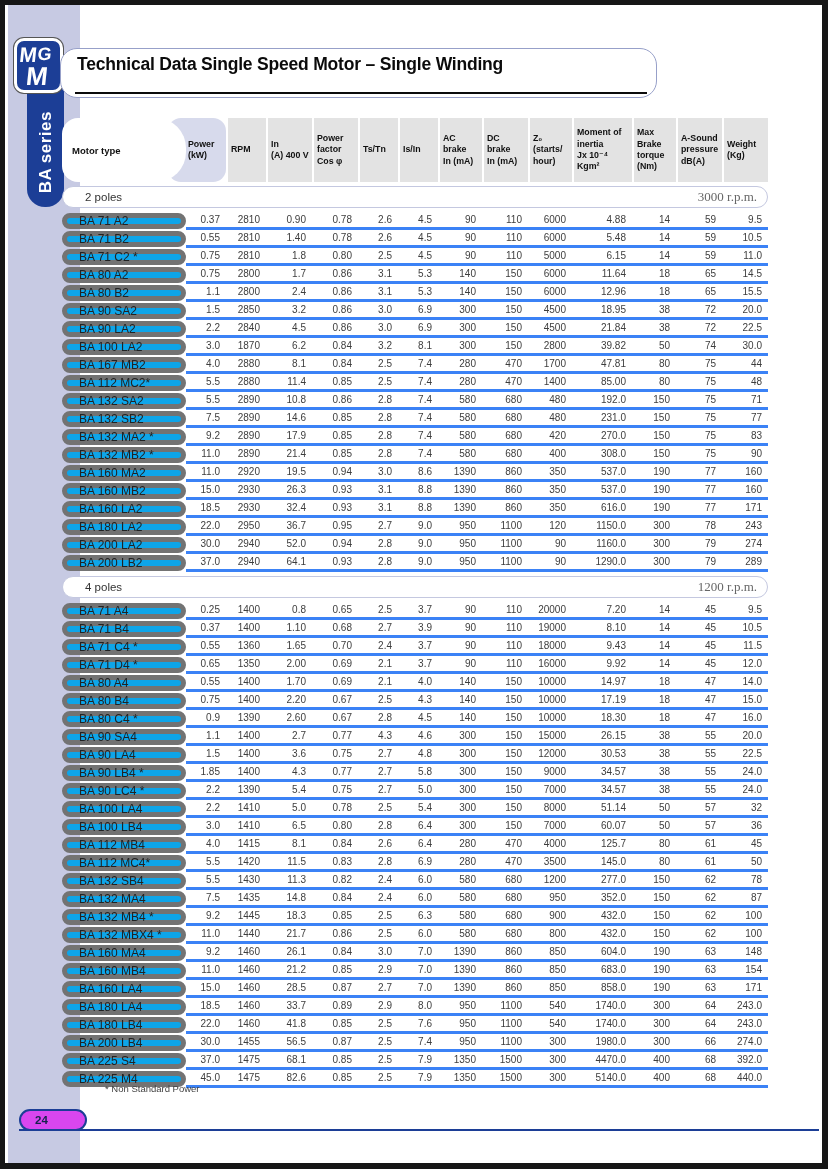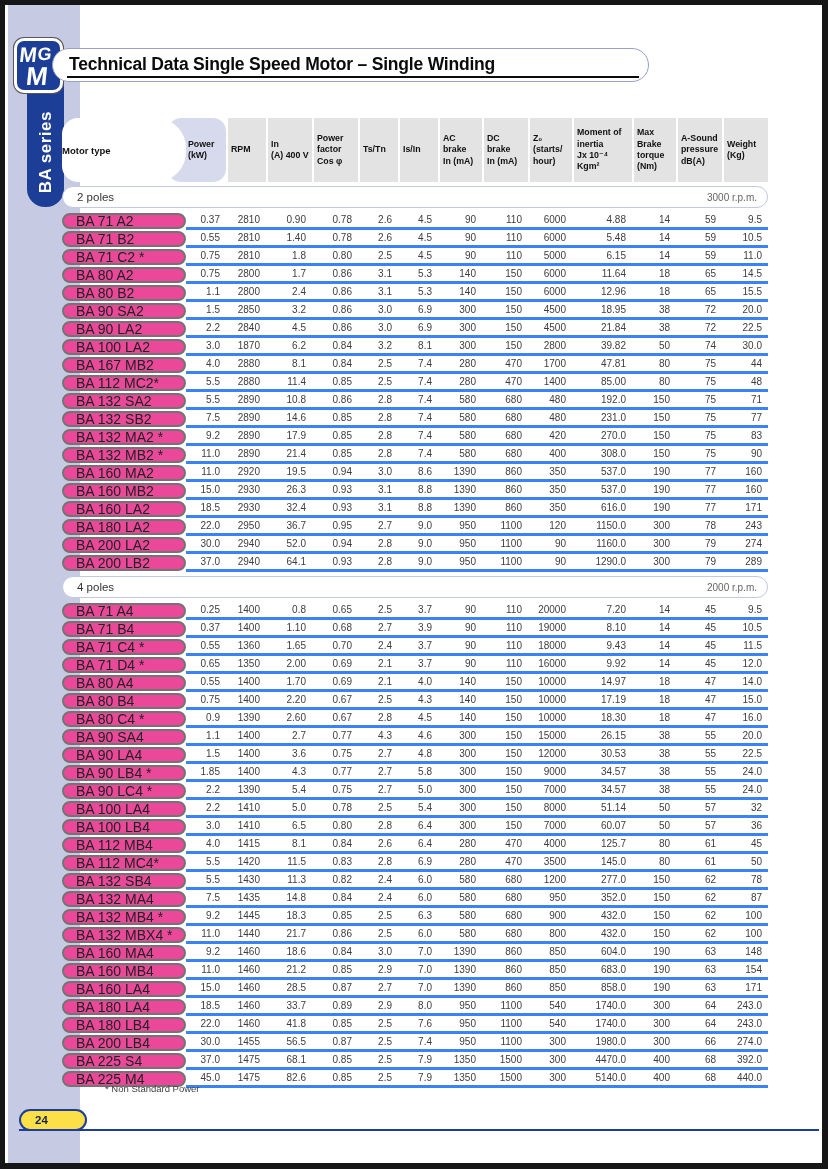--- a/index.html
+++ b/index.html
@@ -4,42 +4,42 @@
 <style>
   * { box-sizing: border-box; }
   body { margin:0; font-family:"Liberation Sans","DejaVu Sans",sans-serif; }
   .frame { position:relative; width:828px; height:1169px; background:#161616; overflow:hidden; }
   .page { position:absolute; left:5px; top:5px; width:817px; height:1158px; background:#ffffff; overflow:hidden; }
   .band { position:absolute; left:3px; top:0; width:72px; height:100%; background:#c7cae3; }
   .ribbon { position:absolute; left:22px; top:34px; width:37px; height:168px; background:#1c3e96; border-radius:18px; }
   .series { position:absolute; left:50%; bottom:14px; transform:translateX(-50%) rotate(180deg); writing-mode:vertical-rl; color:#fff; font-weight:bold; font-size:17px; letter-spacing:0.5px; white-space:nowrap; }
   .logo { position:absolute; left:9px; top:33px; width:49px; height:55px; background:#1c3e96; border:3px solid #fff; border-radius:10px; box-shadow:0 0 0 1px #555; }
   .logo svg { display:block; }
-  .title-pill { position:absolute; left:47px; top:43px; width:597px; height:34px; border:1px solid #97a0c9; border-radius:17px; background:#fff; }
+  .title-pill { position:absolute; left:55px; top:43px; width:597px; height:50px; border:1px solid #97a0c9; border-radius:17px; background:#fff; }
   .title-text { position:absolute; left:16px; top:0; line-height:30px; font-size:17.5px; font-weight:bold; color:#0b0b0b; letter-spacing:-0.2px; white-space:nowrap; }
   .title-underline { position:absolute; left:14px; bottom:3px; width:572px; height:2.5px; background:#0b0b0b; }
 
   .table { position:absolute; left:63px; top:113px; width:700px; }
   .cols { display:grid; grid-template-columns:40px 38px 44px 44px 38px 38px 42px 44px 42px 58px 42px 44px 44px; gap:2px; }
   .thead { display:flex; height:64px; }
-  .h-motor { width:124px; margin-left:-6px; background:#fff; border-radius:16px 30px 30px 16px; position:relative; z-index:2; display:flex; flex-direction:column; justify-content:center; padding-left:0; font-size:9.5px; font-weight:bold; color:#111; }
+  .h-motor { width:124px; margin-left:-6px; background:#fff; border-radius:16px 30px 30px 16px; position:relative; z-index:2; display:flex; flex-direction:column; justify-content:center; padding-left:10px; font-size:9.5px; font-weight:bold; color:#111; }
   .h-grid { flex:1; }
   .h-cell { background:#e3e3e3; font-size:8.8px; font-weight:bold; color:#111; display:flex; flex-direction:column; justify-content:center; padding:2px 3px; line-height:1.3; }
   .h-cell.power { background:#d7daec; border-radius:13px; margin-left:-18px; padding-left:20px; position:relative; z-index:1; }
   .section-pill { height:22px; margin:4px 0 4px -6px; width:706px; border:1px solid #c4c8e0; border-radius:12px; background:#fff; display:flex; justify-content:space-between; align-items:center; padding:0 10px 0 14px; }
-  .section-label { font-size:11.5px; color:#333; }
-  .section-rpm { font-size:10px; color:#666; }
+  .section-label { font-size:11.5px; color:#333;margin-left:8px; }
+  .section-rpm { font-size:13px; color:#666;font-family:Liberation Serif, serif; }
   .row { display:flex; height:18px; align-items:center; }
-  .row-pill { width:124px; margin-left:-6px; height:16px; background:#ec4899; border:2px solid #737373; border-radius:9px; display:flex; align-items:center; padding-left:12px; font-size:14px; color:#222; white-space:nowrap; }
+  .row-pill { width:124px; margin-left:-6px; height:16px; background:#0ea5e9; border:5px solid #737373; border-radius:9px; display:flex; align-items:center; padding-left:12px; font-size:12px; color:#222; white-space:nowrap; }
   .row-grid { flex:1; height:100%; align-items:center; border-bottom:3px solid #3b82f6; }
   .num { font-size:10px; color:#3d3d3d; text-align:right; padding-right:6px; white-space:nowrap; }
 
   .footnote { position:absolute; left:100px; top:1078px; font-size:9.5px; color:#444; }
   .pageline { position:absolute; left:14px; top:1124px; width:800px; height:2px; background:#1c3e96; }
-  .pagenum { position:absolute; left:14px; top:1104px; width:68px; height:22px; background:#fde047; border:2px solid #1c3e96; border-radius:12px; font-size:11.5px; font-weight:bold; color:#14224d; line-height:18px; padding-left:14px; z-index:2; }
+  .pagenum { position:absolute; left:14px; top:1104px; width:68px; height:22px; background:#d946ef; border:2px solid #1c3e96; border-radius:12px; font-size:11.5px; font-weight:bold; color:#14224d; line-height:18px; padding-left:14px; z-index:2; }
 </style>
 </head>
 <body>
 
 <div class="frame">
   <div class="page">
     <div class="band"></div>
 
     <div class="ribbon">
       <div class="series">BA series</div>
@@ -482,21 +482,21 @@
               <div class="num">1100</div>
               <div class="num">90</div>
               <div class="num">1290.0</div>
               <div class="num">300</div>
               <div class="num">79</div>
               <div class="num">289</div>
             </div>
           </div>
           <div class="section-pill">
             <span class="section-label">4 poles</span>
-            <span class="section-rpm">2000 r.p.m.</span>
+            <span class="section-rpm">1200 r.p.m.</span>
           </div>
           <div class="row">
             <div class="row-pill">BA 71 A4</div>
             <div class="row-grid cols">
               <div class="num">0.25</div>
               <div class="num">1400</div>
               <div class="num">0.8</div>
               <div class="num">0.65</div>
               <div class="num">2.5</div>
               <div class="num">3.7</div>
@@ -831,21 +831,21 @@
               <div class="num">150</div>
               <div class="num">62</div>
               <div class="num">100</div>
             </div>
           </div>
           <div class="row">
             <div class="row-pill">BA 160 MA4</div>
             <div class="row-grid cols">
               <div class="num">9.2</div>
               <div class="num">1460</div>
-              <div class="num">18.6</div>
+              <div class="num">26.1</div>
               <div class="num">0.84</div>
               <div class="num">3.0</div>
               <div class="num">7.0</div>
               <div class="num">1390</div>
               <div class="num">860</div>
               <div class="num">850</div>
               <div class="num">604.0</div>
               <div class="num">190</div>
               <div class="num">63</div>
               <div class="num">148</div>

